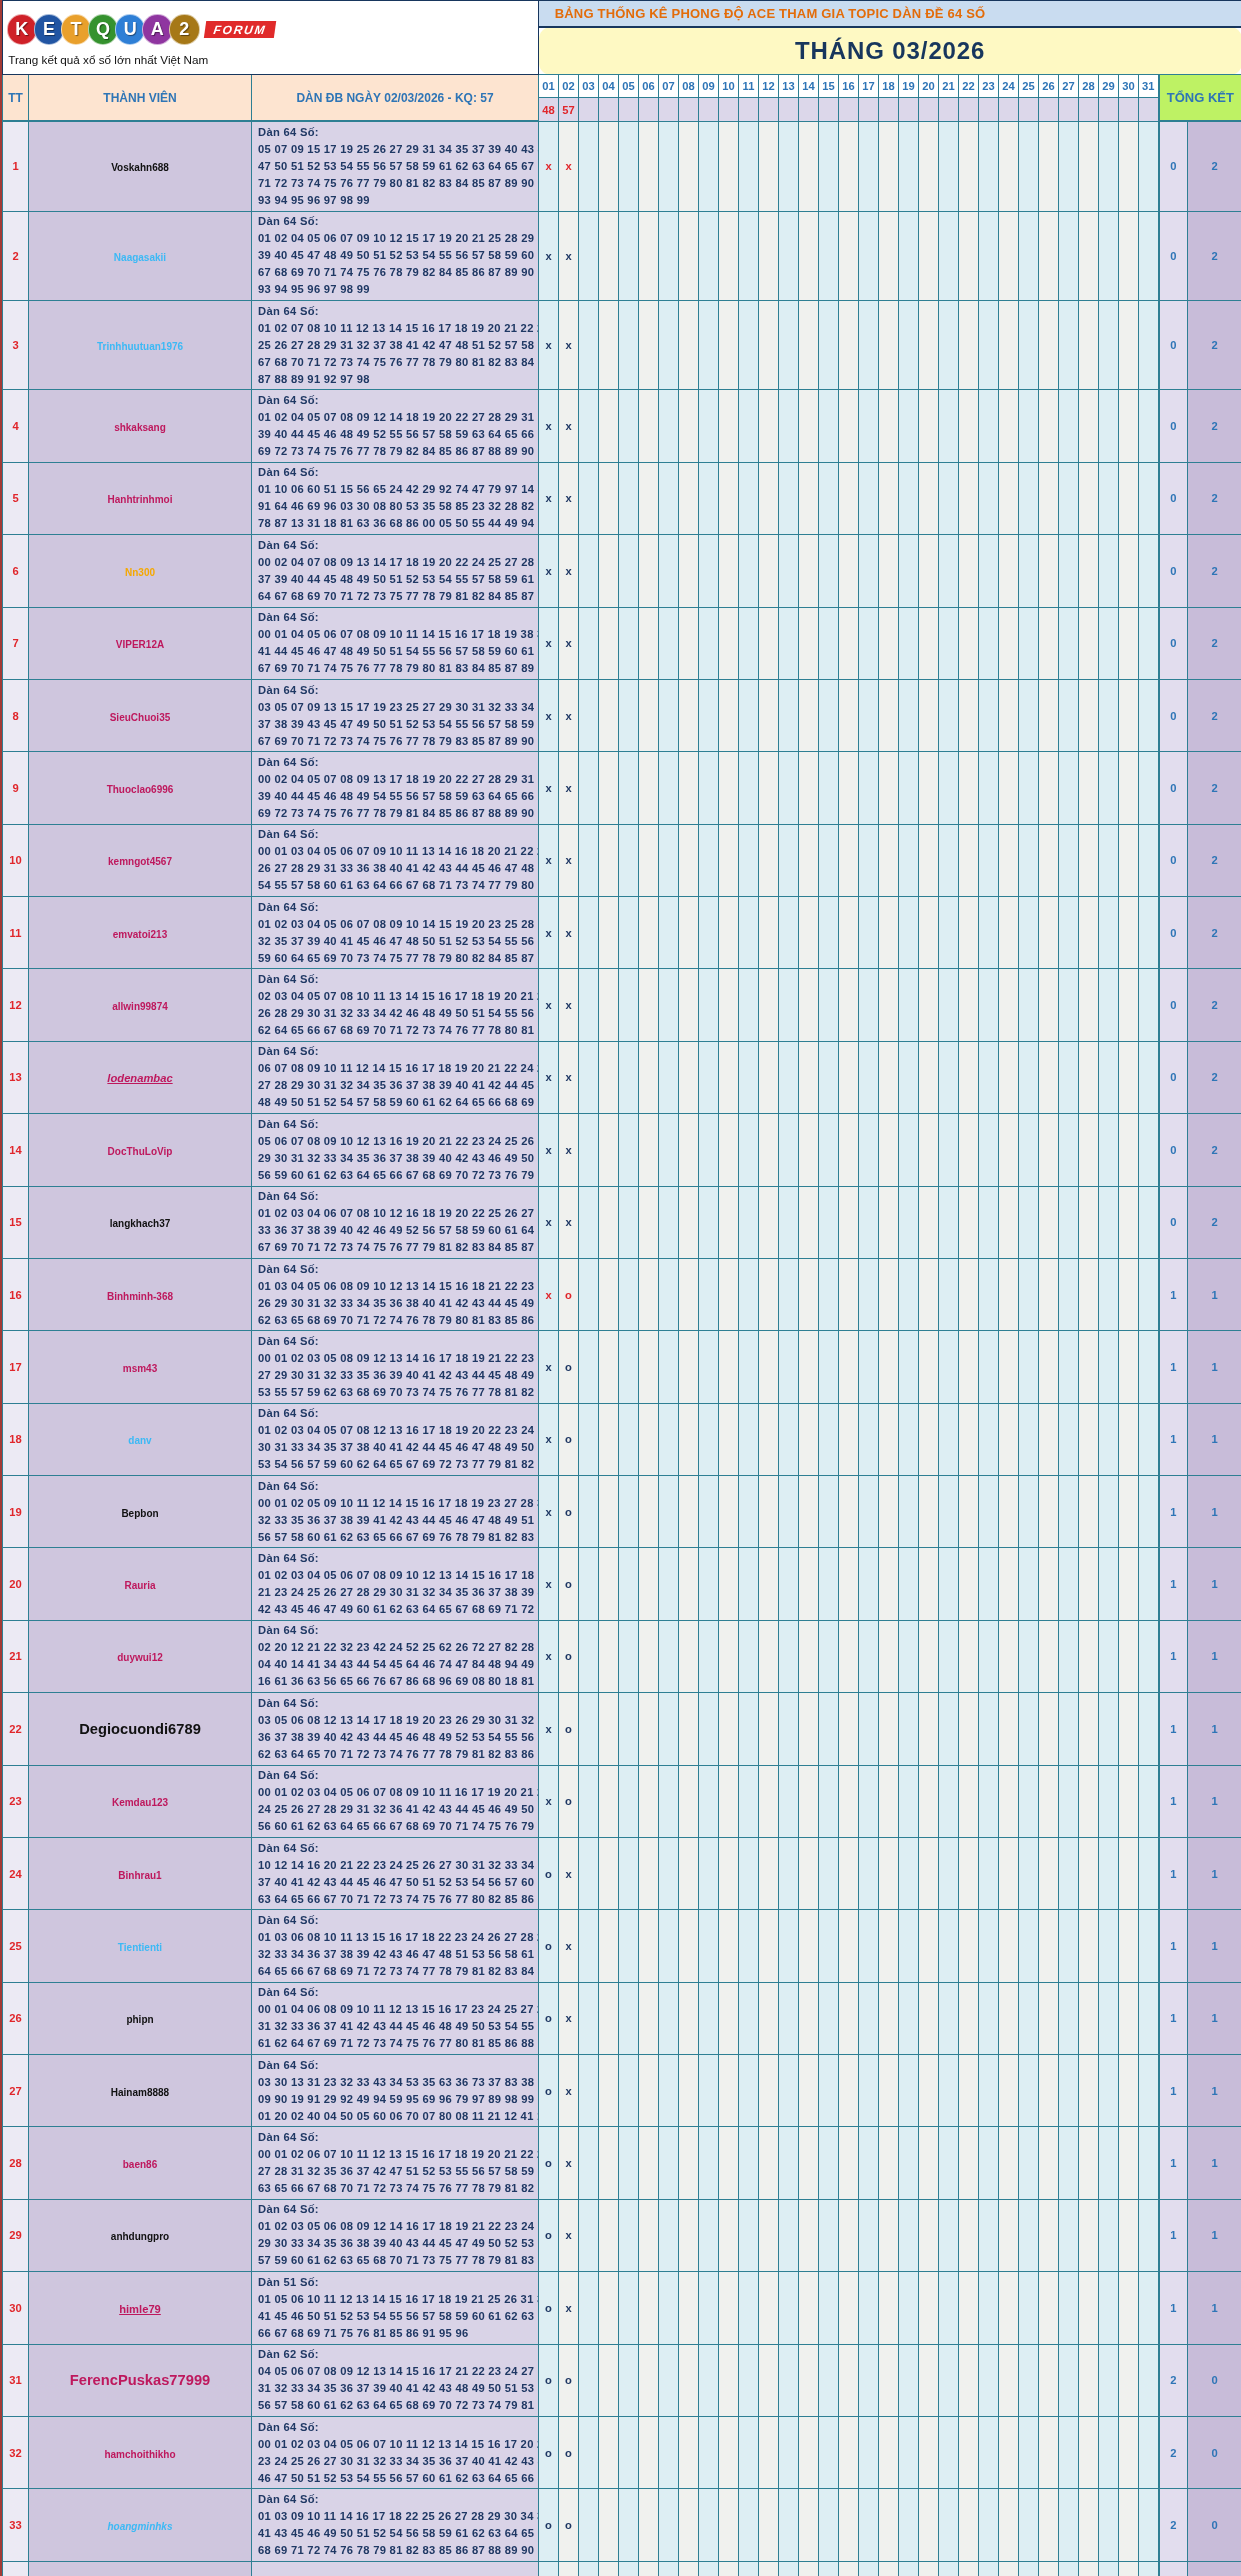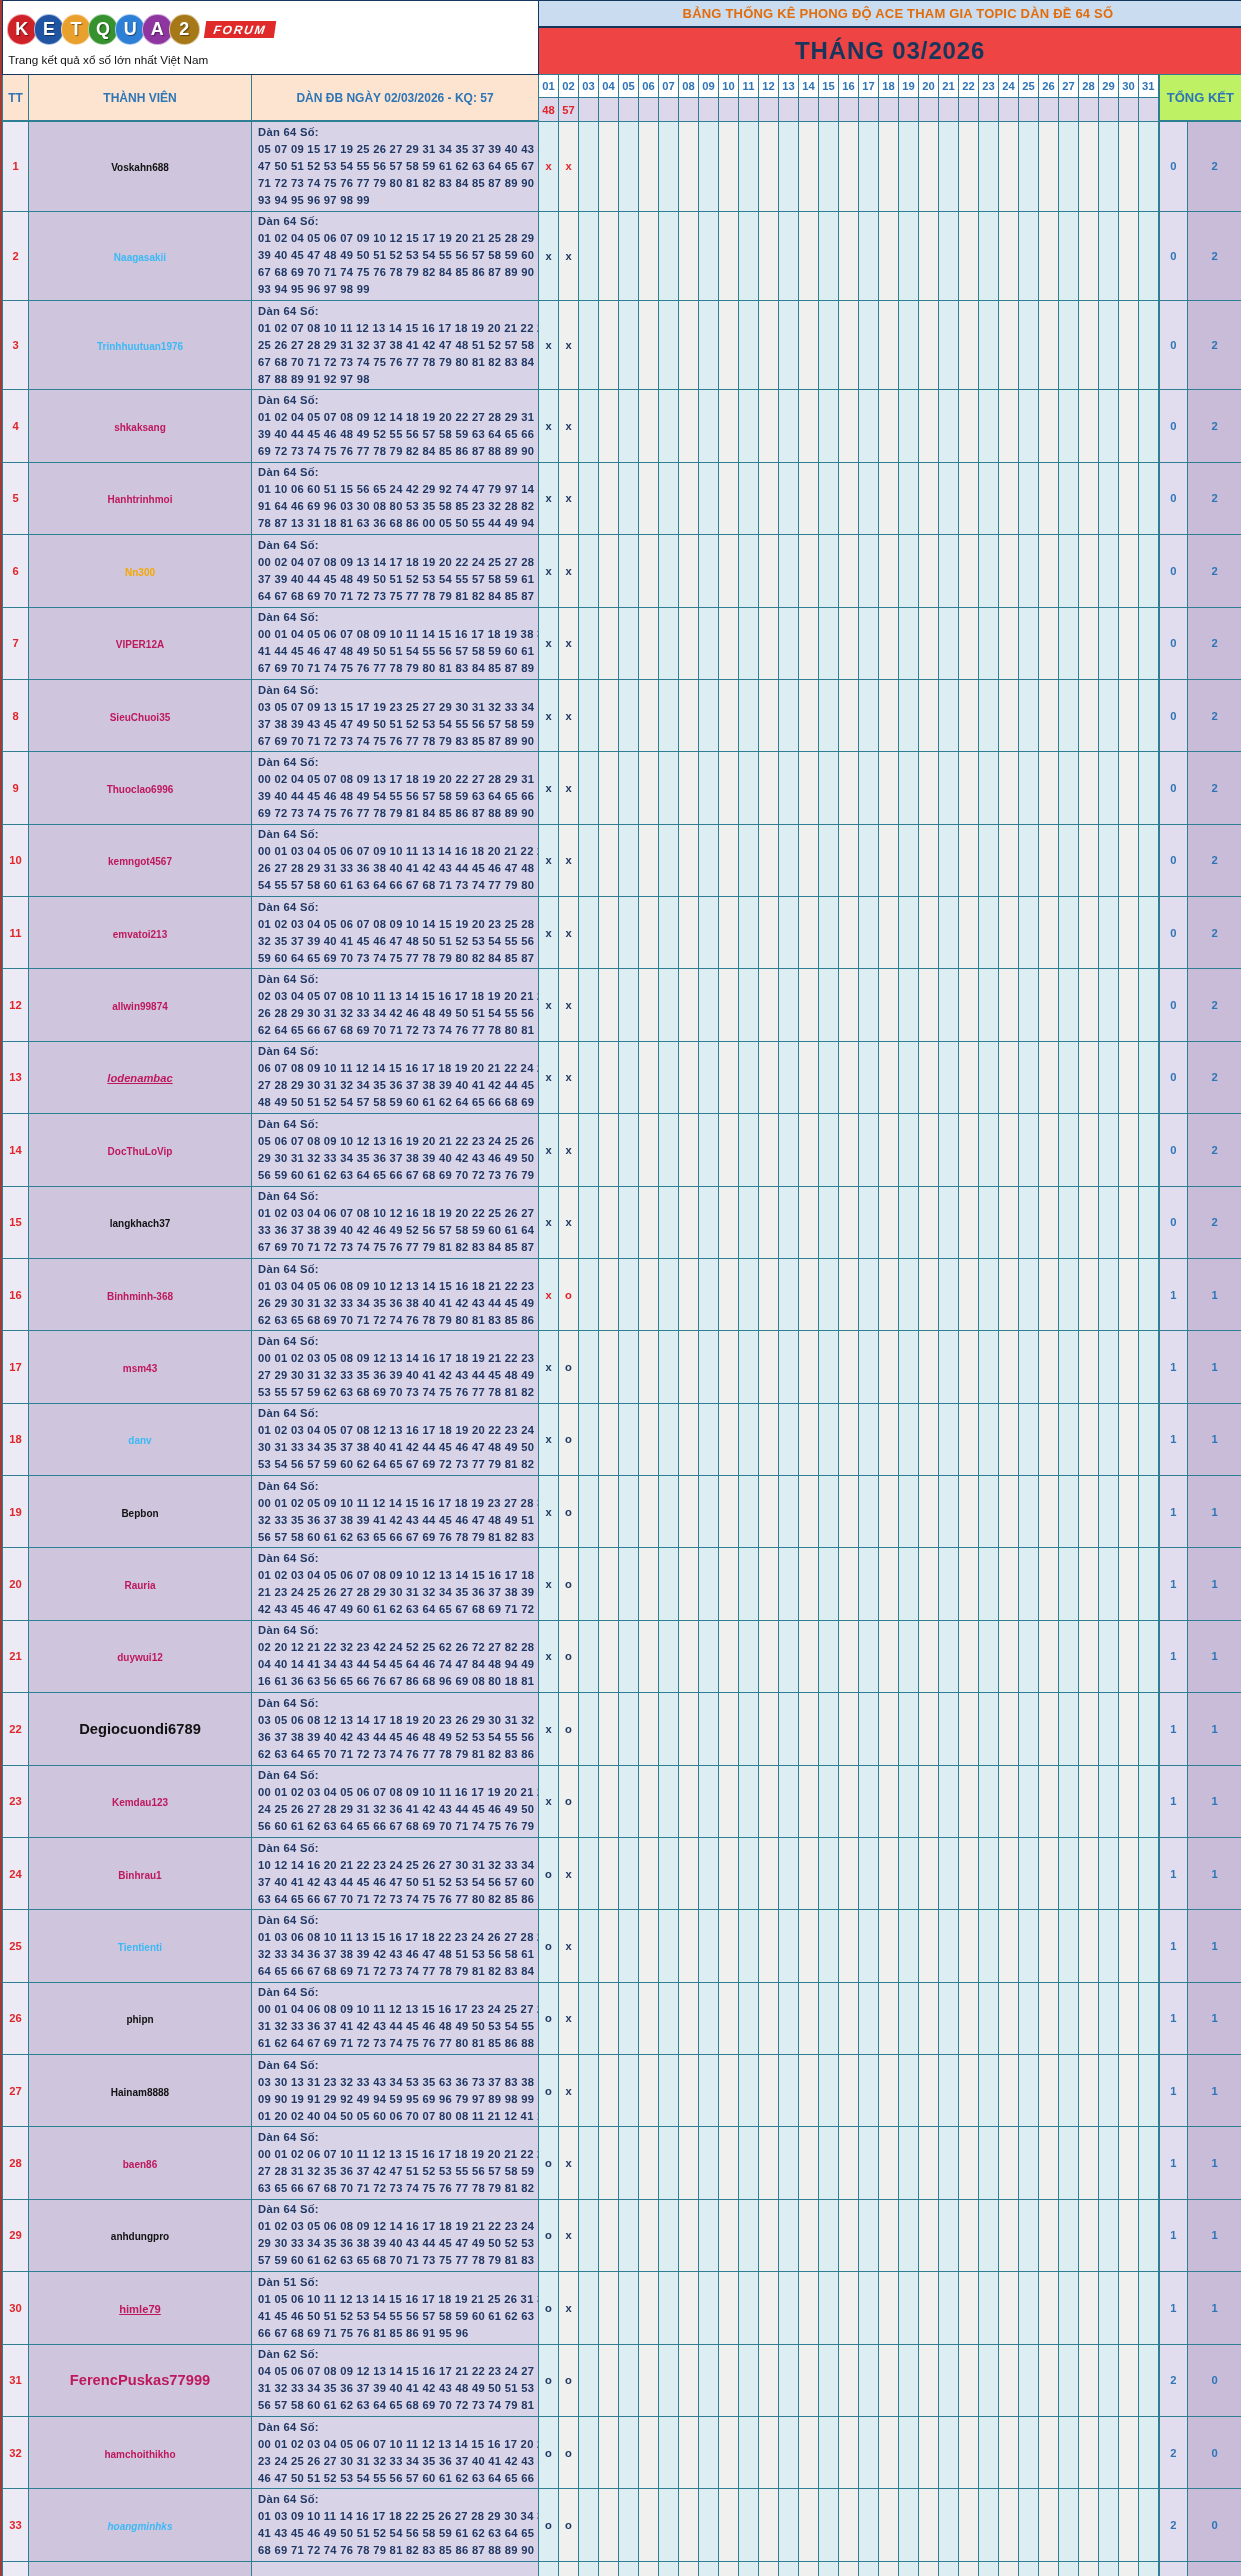--- a/index.html
+++ b/index.html
@@ -12,22 +12,22 @@
   .logo-wrap{padding:1.7px 3.5px 0 3.5px;}
   .logo-row{display:flex;align-items:center;height:43px;}
   .logo-letter{width:28.6px;height:28.6px;border-radius:50%;color:#fff;font-weight:bold;
     font-size:18px;display:flex;align-items:center;justify-content:center;margin-right:-3.5px;
     text-shadow:0.9px 0.9px 0.9px rgba(0,0,0,.45);border:0.9px solid rgba(255,255,255,.6);}
   .forum-badge{background:#e02a2a;color:#fff;font-style:italic;font-weight:bold;font-size:12px;
     padding:1.7px 8.7px;margin-left:8.7px;transform:skewX(-8deg);letter-spacing:1.7px;}
   .tagline{font-size:11.7px;color:#111;padding:1.7px 0 2.6px 1.7px;white-space:nowrap;}
 
   td.title-bar{background:#c9dcf0;border-top:1.7px solid #17365d;border-bottom:2.6px solid #17365d;}
-  .title-text{color:#e36c0a;font-weight:bold;font-size:13px;padding-left:15.6px;letter-spacing:0.2px;text-align:center;}
-  td.month-band{background:#ef4444;}
+  .title-text{color:#e36c0a;font-weight:bold;font-size:13px;padding-left:15.6px;letter-spacing:0.2px;}
+  td.month-band{background:#fef9c3;border-radius:12px;}
   .month-text{color:#17365d;font-weight:bold;font-size:24px;text-align:center;letter-spacing:0.9px;}
 
   td.colhead{background:#fde4d0;color:#2e75b6;font-weight:bold;font-size:12px;text-align:center;
     border-left:1.7px solid #2e7f93;border-right:1.7px solid #2e7f93;border-bottom:2.6px solid #2e7f93;margin-left:40px;}
   td.dayhead{background:#ffffff;color:#2e75b6;font-weight:bold;font-size:11.2px;text-align:center;}
   td.dayres{background:#dcd7ea;color:#e0262b;font-weight:bold;font-size:11.2px;text-align:center;}
   td.totalhead{background:#bef264;color:#2e75b6;font-weight:bold;font-size:13px;text-align:center;
     border-left:2.6px solid #2e7f93;border-bottom:2.6px solid #2e7f93;}
 
   

